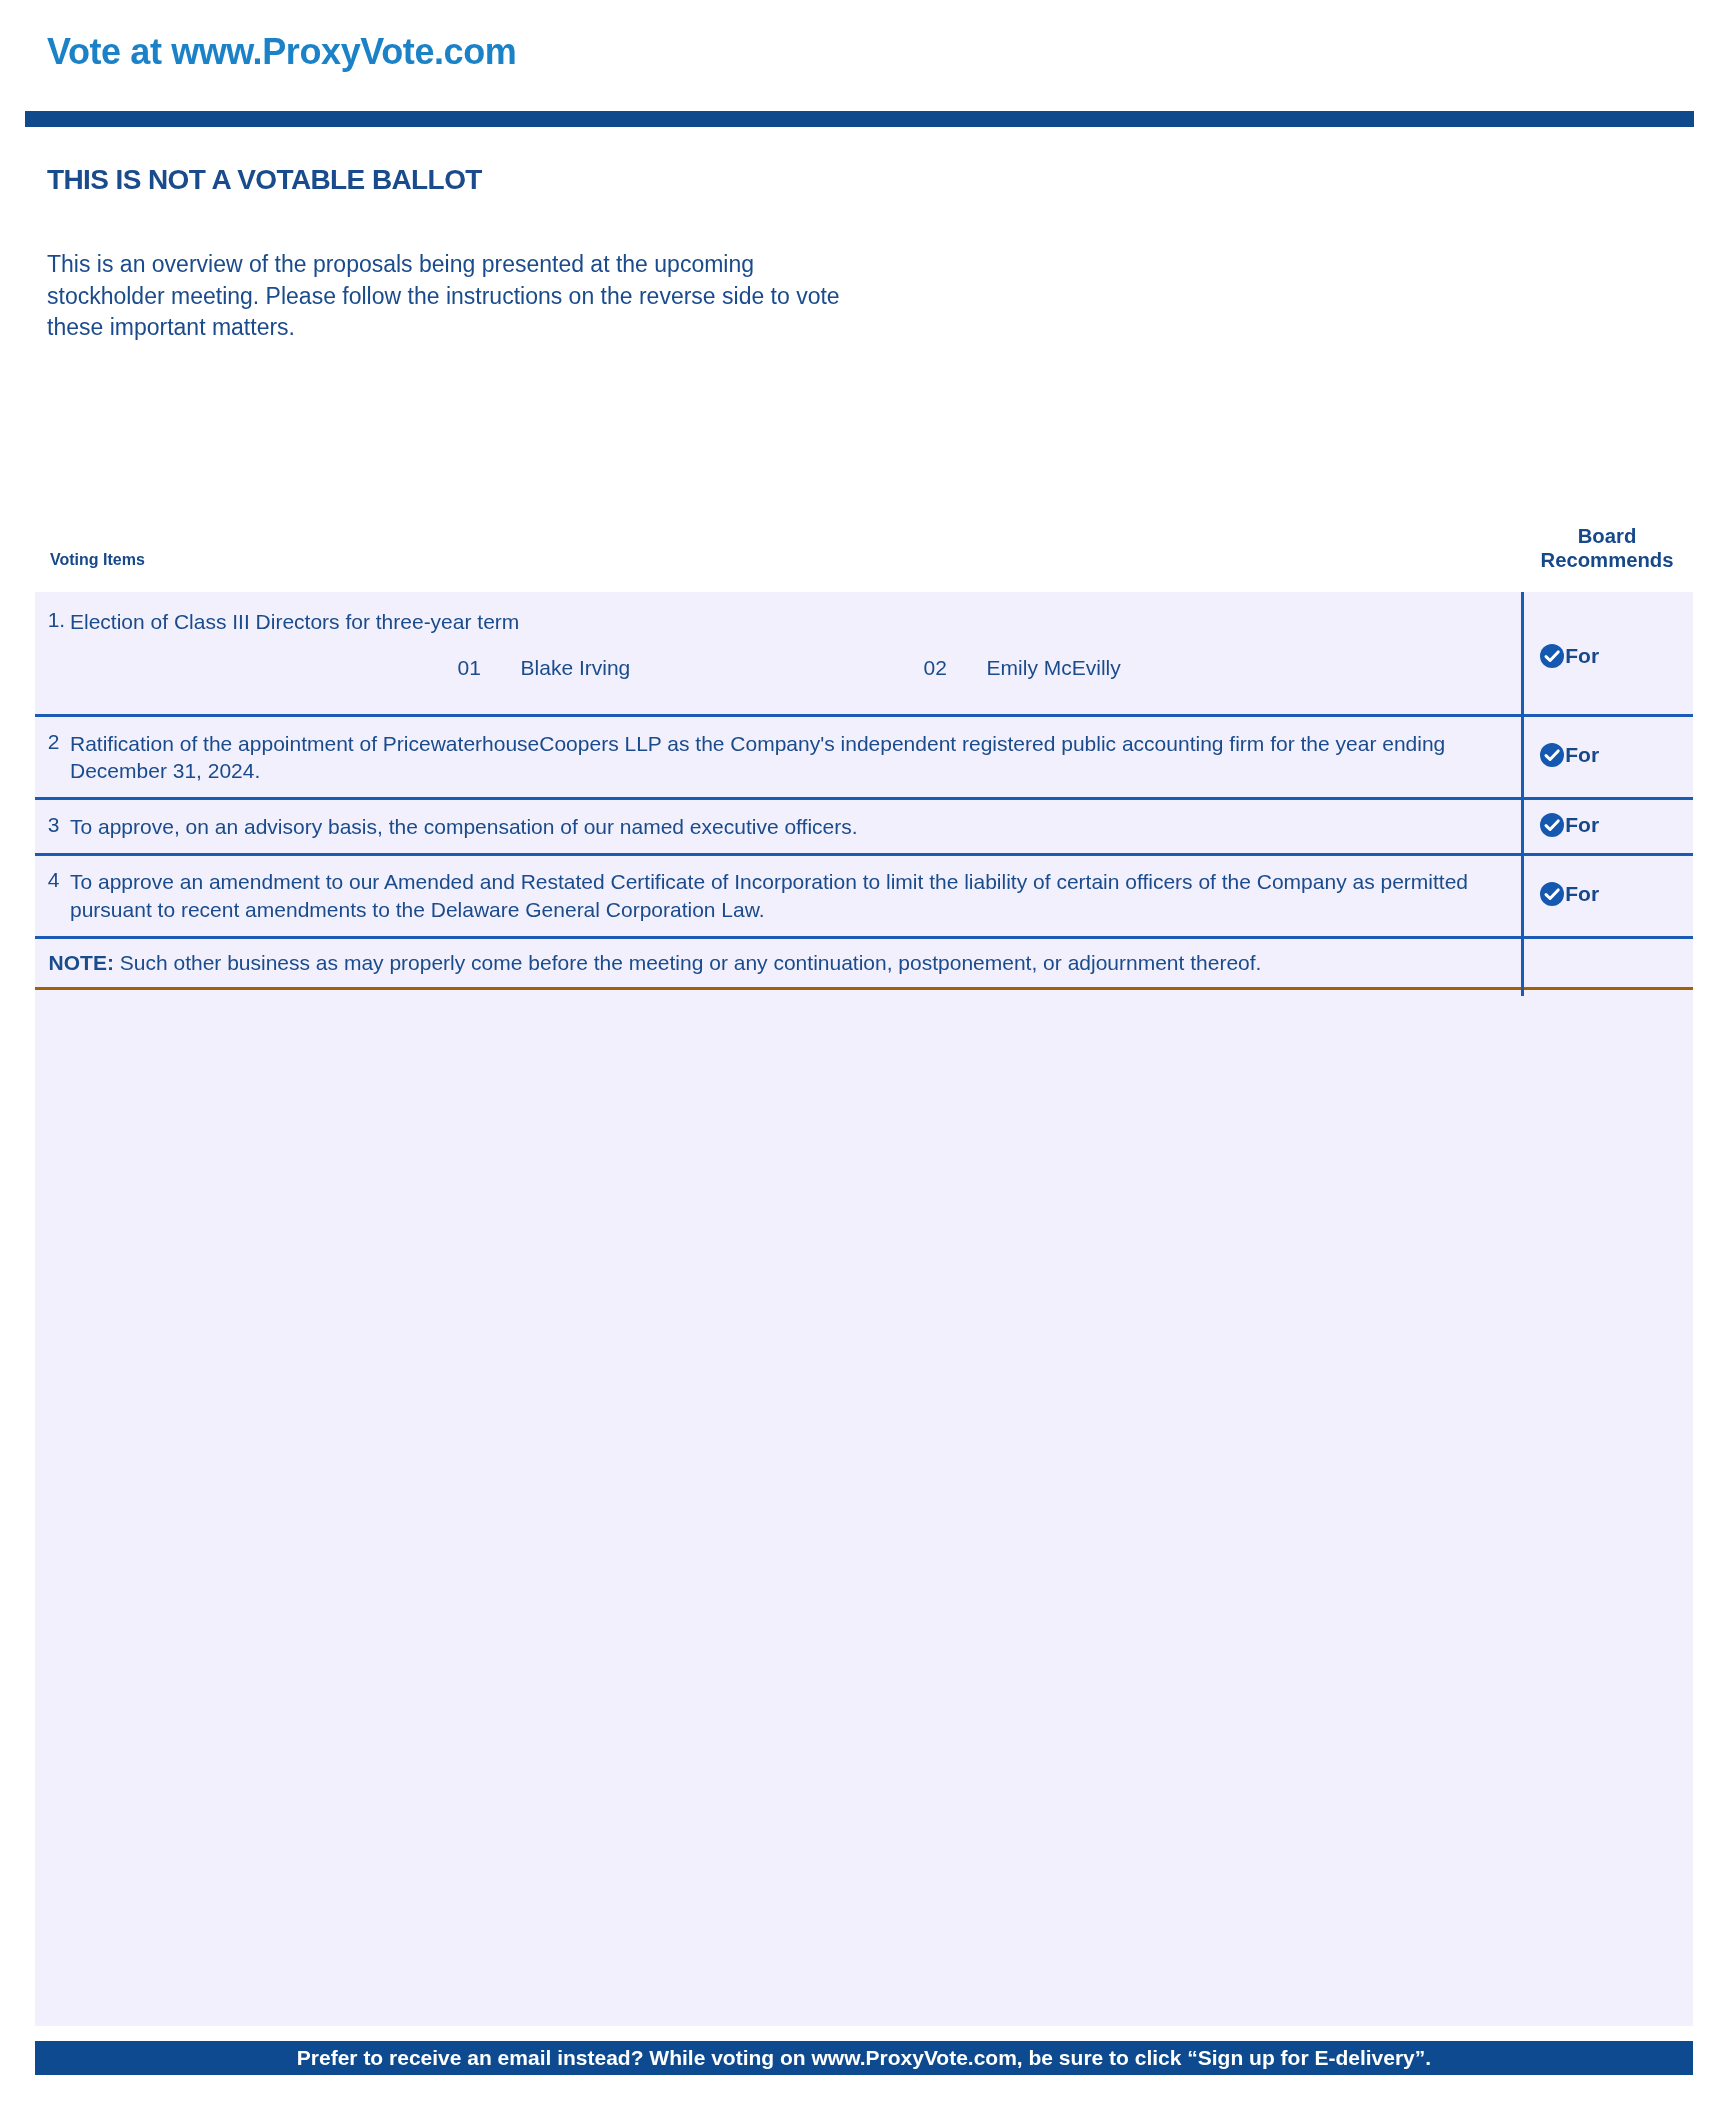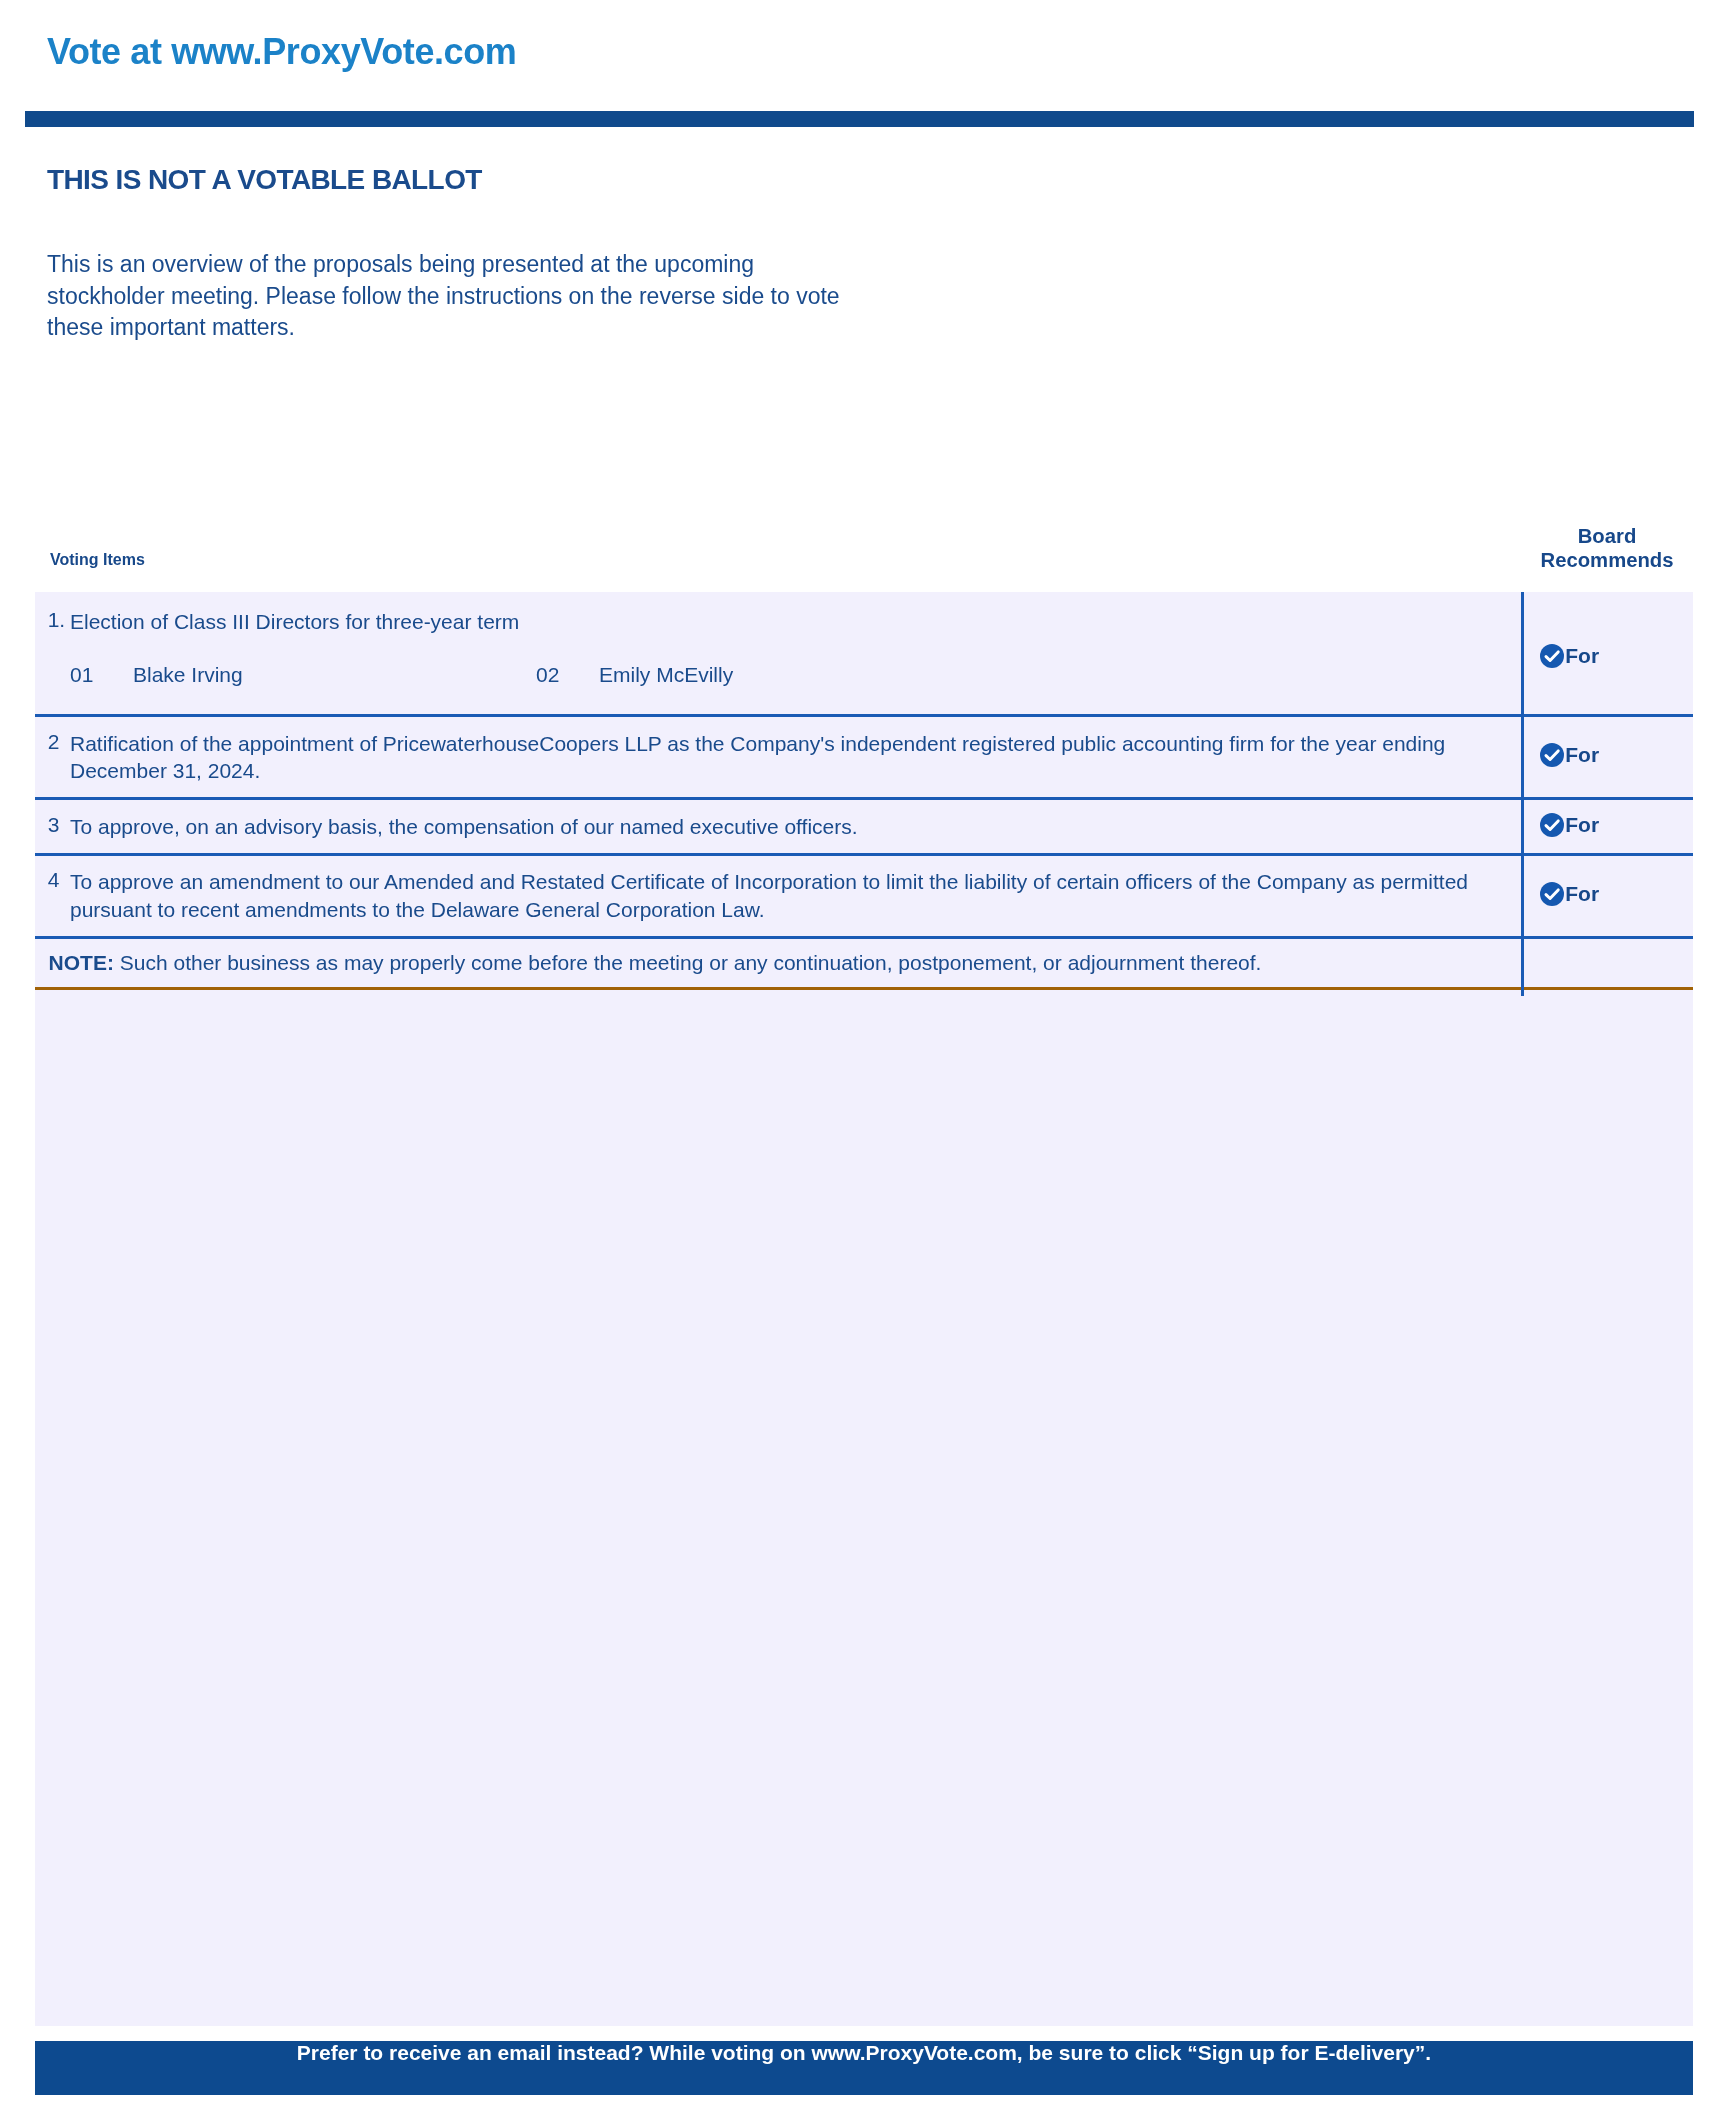--- a/index.html
+++ b/index.html
@@ -152,21 +152,22 @@
   .row-4 .cell-num,
   .row-4 .cell-body { padding-top: 12.7px; padding-bottom: 12.7px; }
   .row-4 .cell-rec { padding-top: 26px; }
 
   .nominees-label {
     font-weight: bold;
     margin-top: 10.2px;
   }
   .nominee-list {
     display: flex;
-    margin-top: 26px;
+    margin-top: 19px;
+    justify-content: center;
   }
   .nominee {
     display: flex;
     white-space: nowrap;
   }
   .nominee-1 { width: 466px; }
   .nominee-no {
     width: 63px;
     flex: none;
   }
@@ -205,23 +206,24 @@
   .note-label {
     font-weight: bold;
   }
 
   
   .footer-bar {
     position: absolute;
     left: 35px;
     top: 2041px;
     width: 1658px;
-    height: 54px;
+    height: 34px;
     background: #0d4a8f;
     display: flex;
+    align-items: center;
     justify-content: center;
     box-sizing: border-box;
   }
   .footer-text {
     font-size: 21px;
     font-weight: bold;
     color: #ffffff;
     white-space: nowrap;
   }
 </style>

